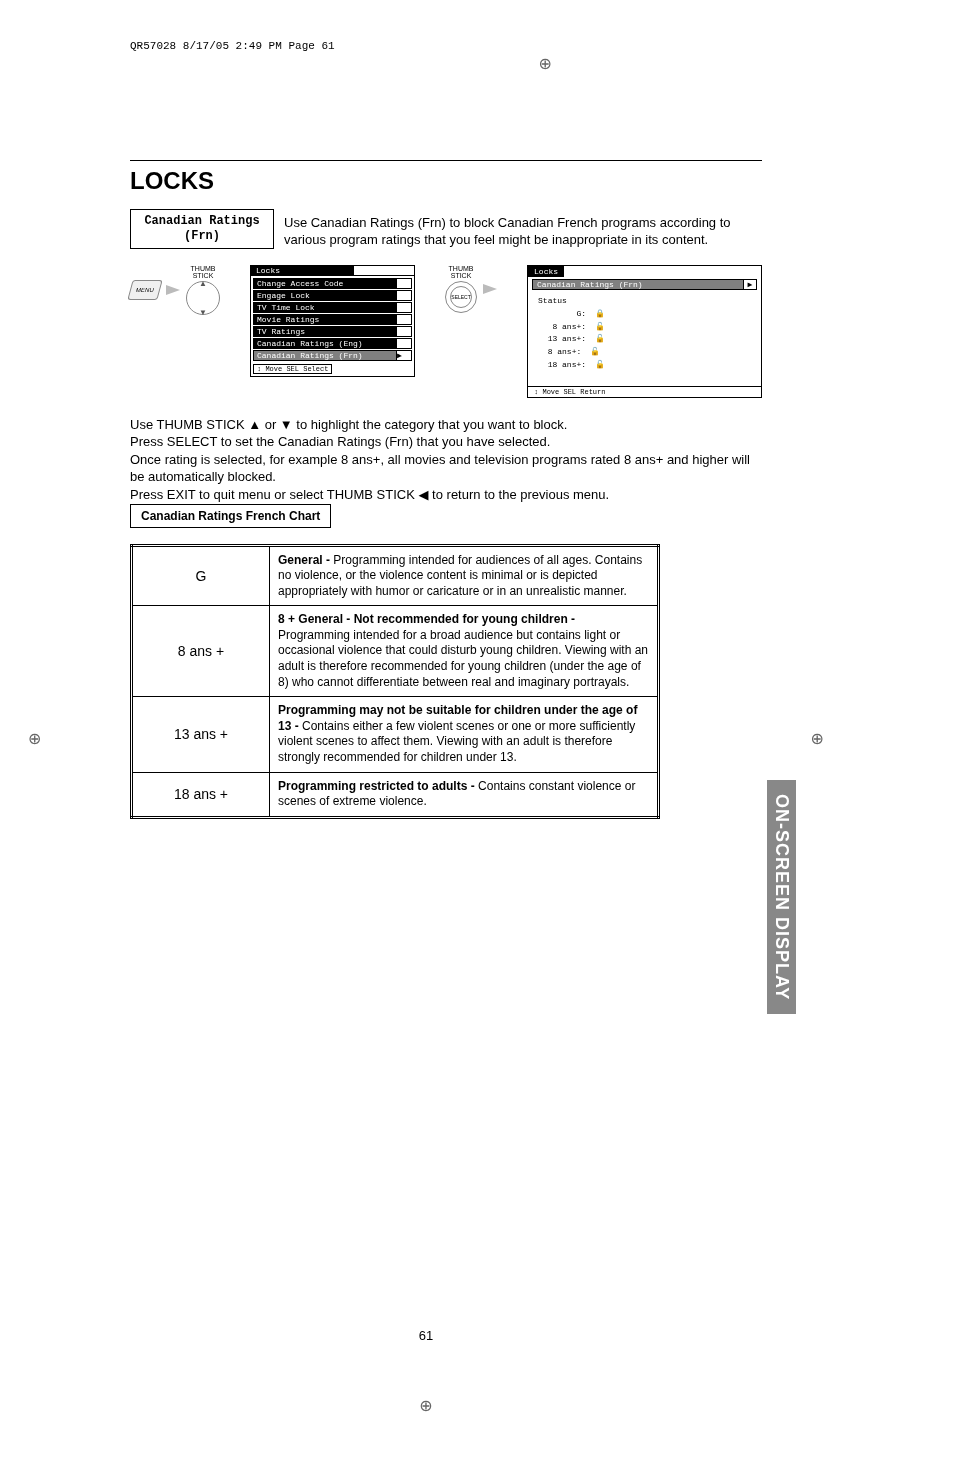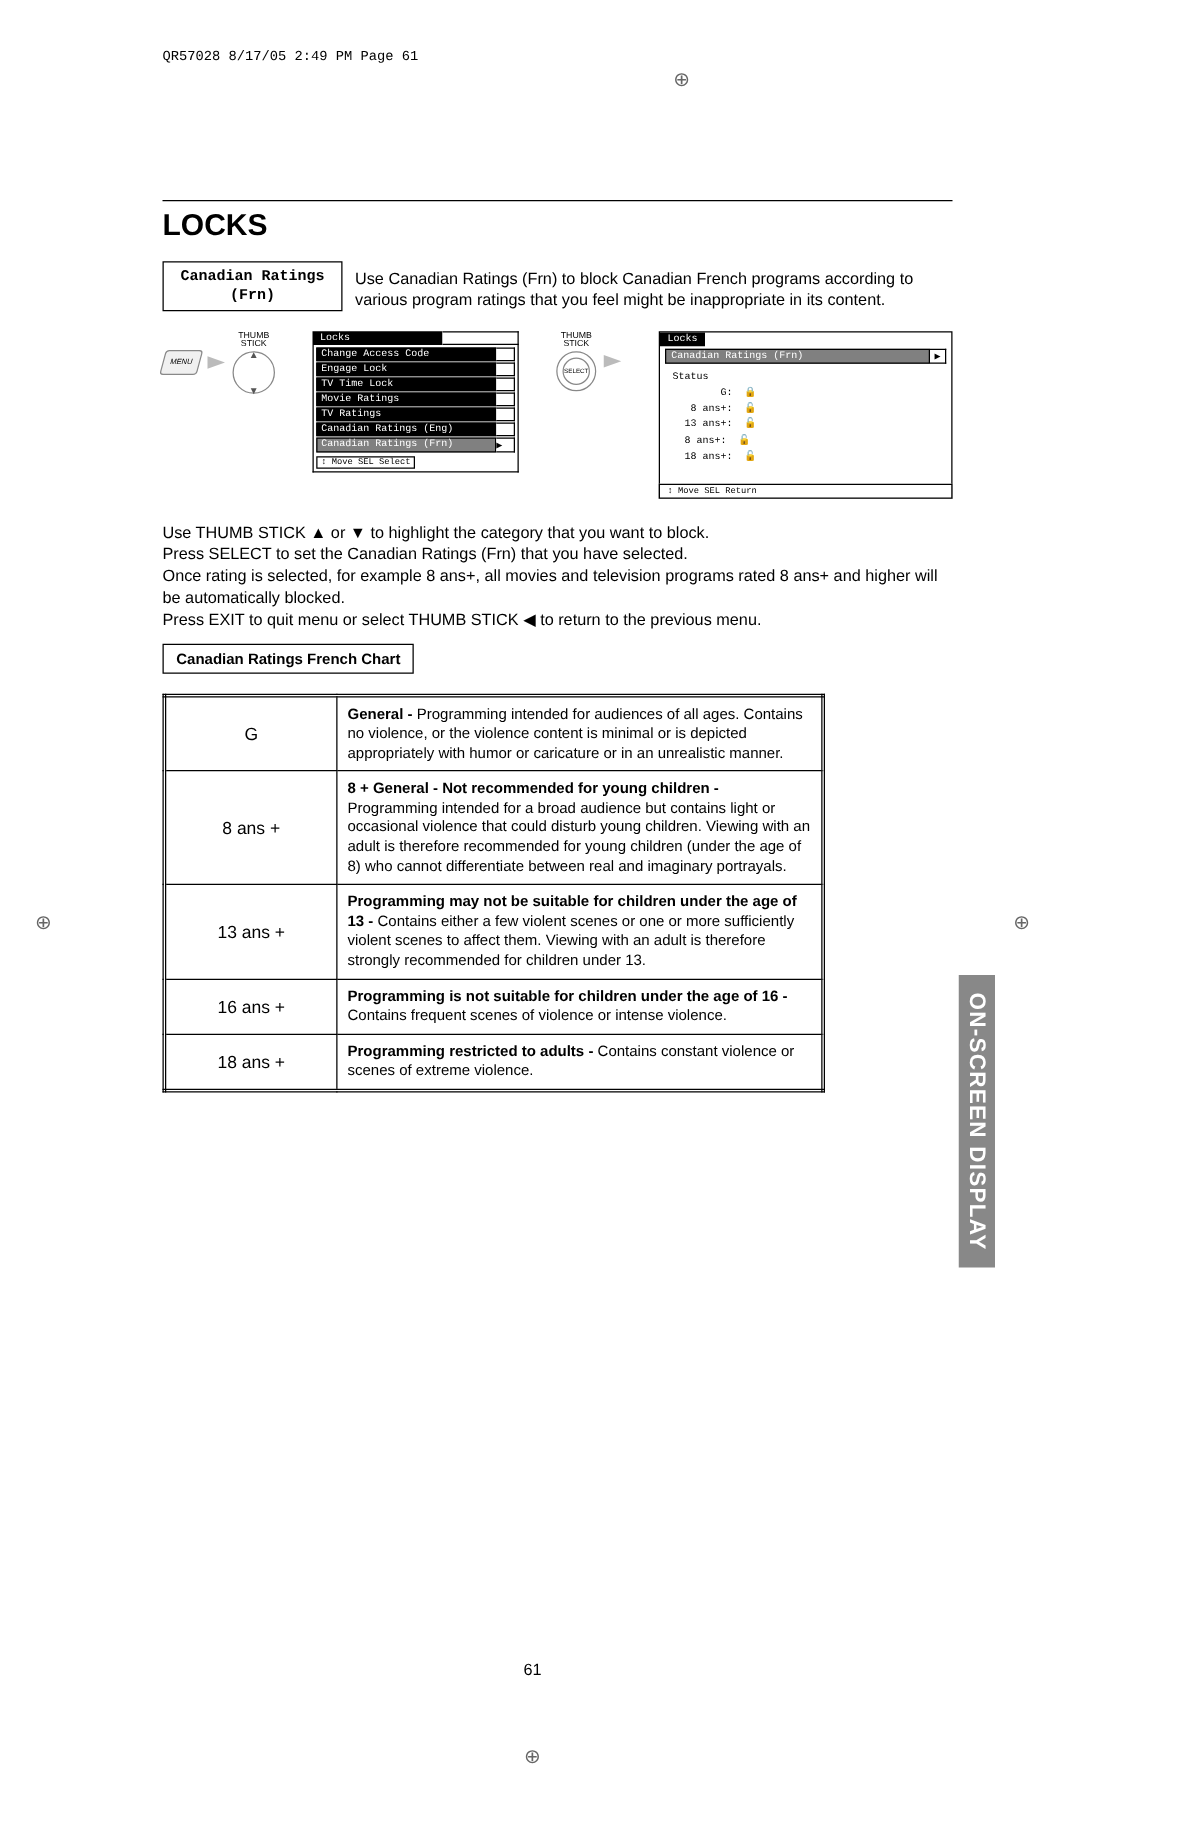--- a/index.html
+++ b/index.html
@@ -255,21 +255,20 @@
     border: 1px solid #000;
     border-top: 1px solid #000;
     padding: 1px 6px;
     font-size: 7px;
     background: #fff;
   }
 
   .instructions {
     font-size: 13px;
     line-height: 1.35;
-    margin-bottom: 10px;
   }
 
   .subchart-title {
     border: 1px solid #000;
     display: inline-block;
     font-weight: bold;
     font-size: 12px;
     padding: 4px 10px;
     margin-bottom: 16px;
   }
@@ -436,24 +435,20 @@
     </tr>
     <tr>
       <td class="code">8 ans +</td>
       <td><span class="bold">8 + General - Not recommended for young children -</span><span>  Programming intended for a broad audience but contains light or occasional violence that could disturb young children.  Viewing with an adult is therefore recommended for young children (under the age of 8) who cannot differentiate between real and imaginary portrayals.</span></td>
     </tr>
     <tr>
       <td class="code">13 ans +</td>
       <td><span class="bold">Programming may not be suitable for children under the age of 13 -</span><span> Contains either a few violent scenes or one or more sufficiently violent scenes to affect them.  Viewing with an adult is therefore strongly recommended for children under 13.</span></td>
     </tr>
     <tr>
-      <td class="code">16 ans +</td>
-      <td><span class="bold">Programming is not suitable for children under the age of 16 -</span><span> Contains frequent scenes of violence or intense violence.</span></td>
-    </tr>
-    <tr>
       <td class="code">18 ans +</td>
       <td><span class="bold">Programming restricted to adults -</span><span>  Contains constant violence or scenes of extreme violence.</span></td>
     </tr>
   </tbody>
     </table>
 
   <div class="side-tab">ON-SCREEN DISPLAY</div>
 
   <div class="page-number">61</div>
 

